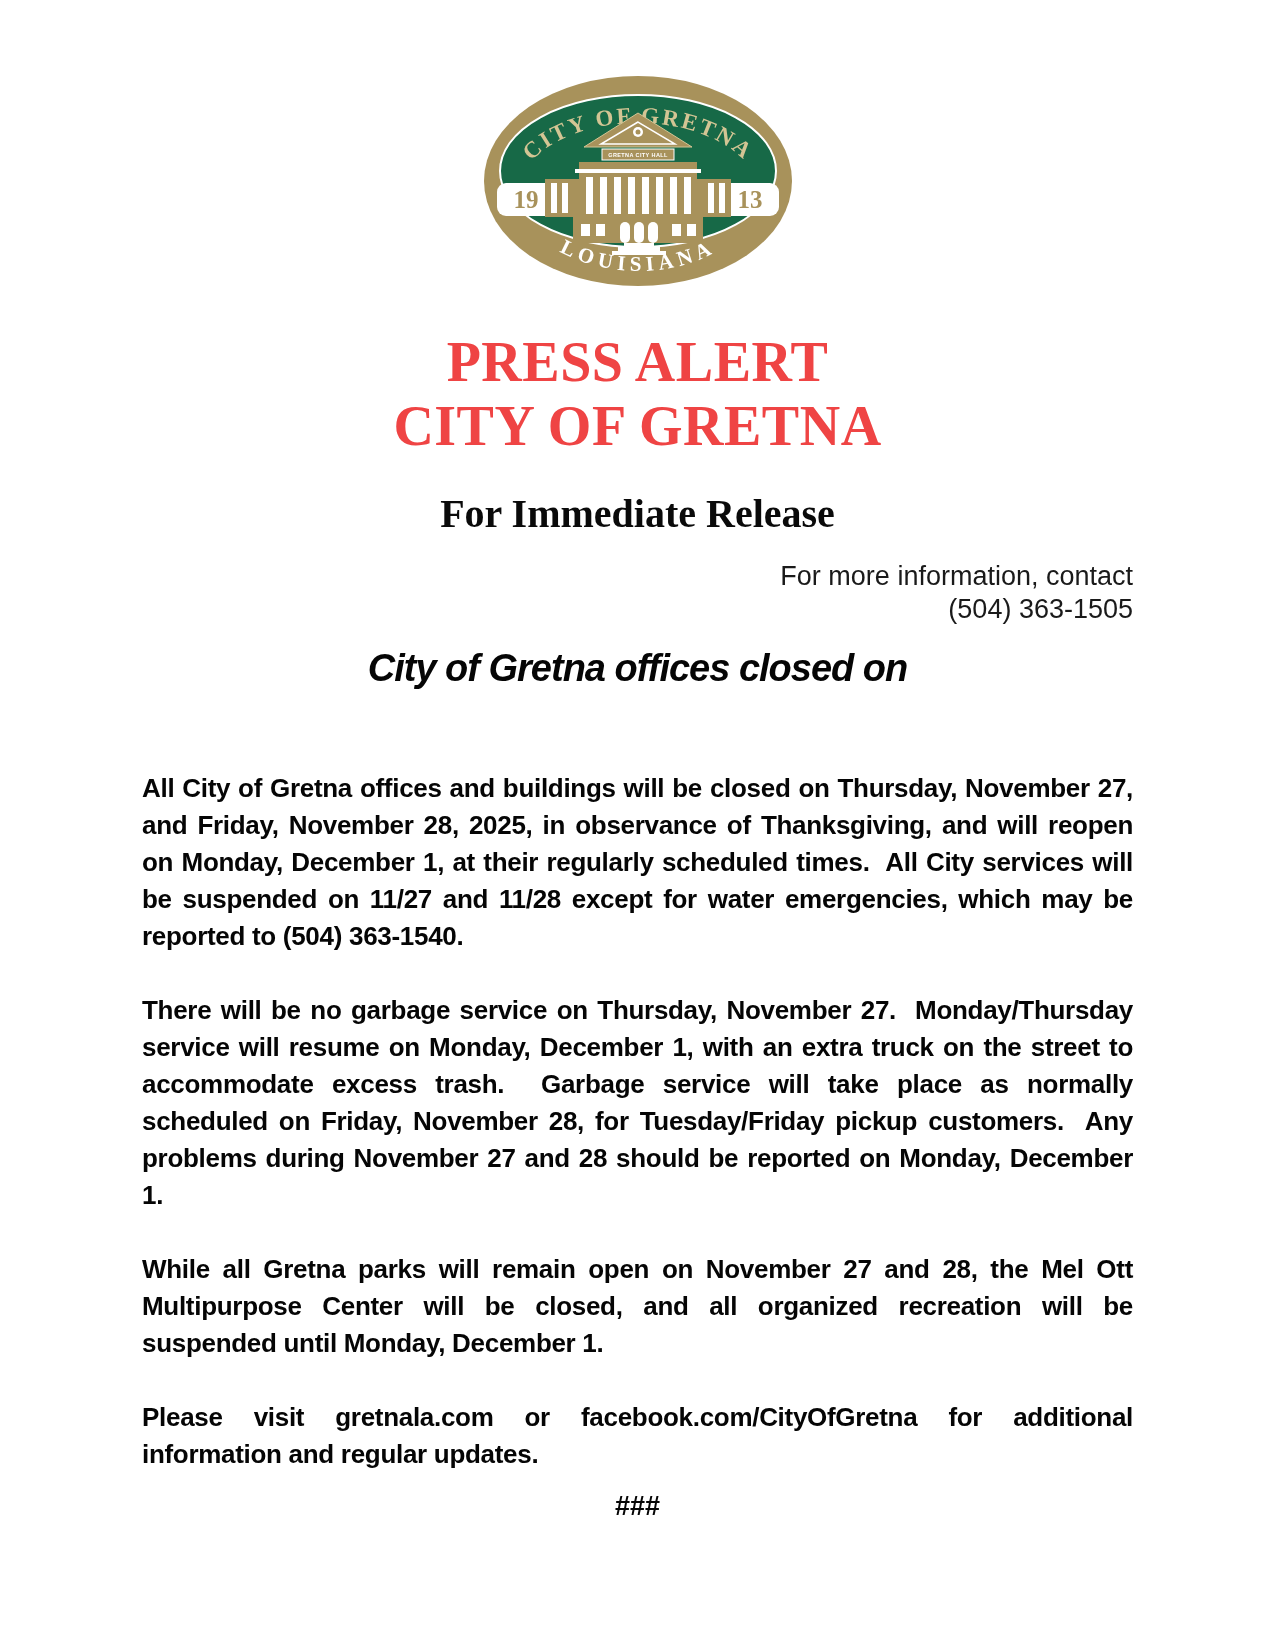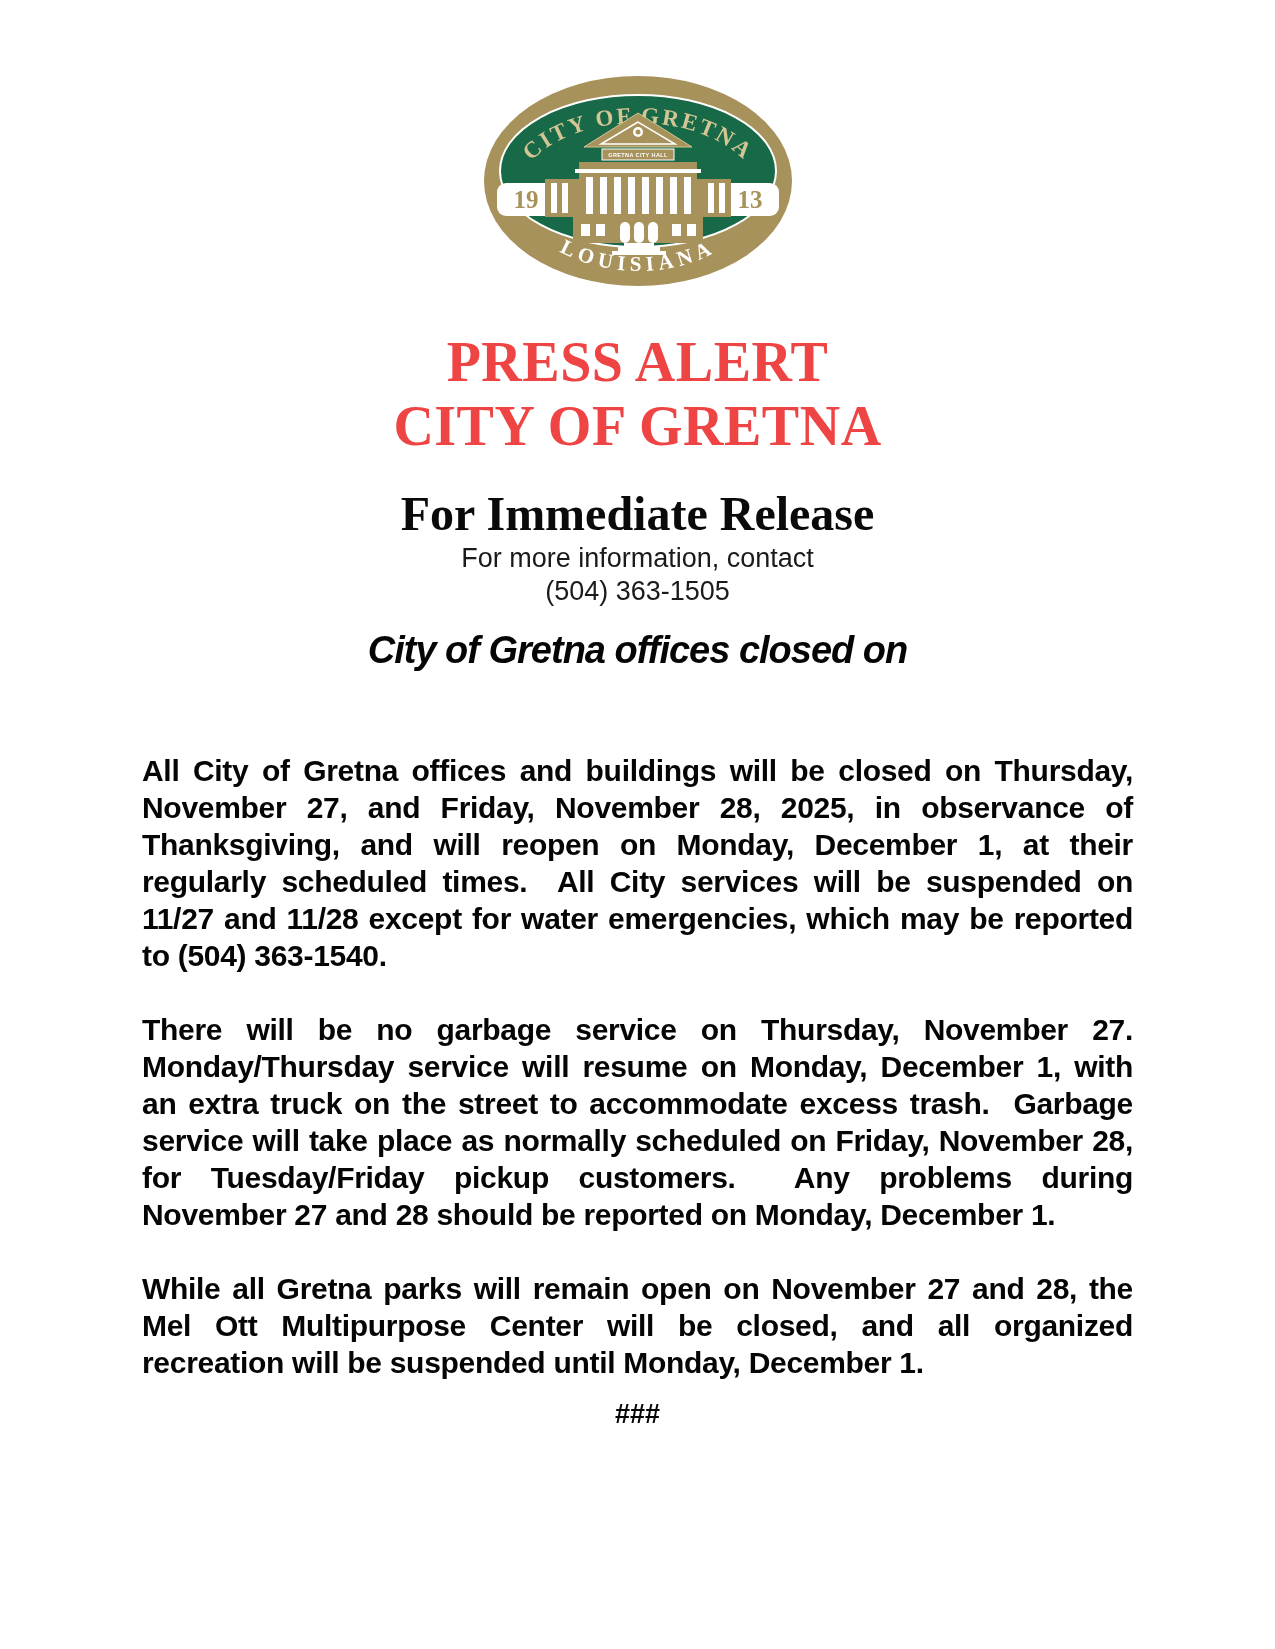--- a/index.html
+++ b/index.html
@@ -54,27 +54,28 @@
     font-size: 56px;
     line-height: 64px;
     color: #ef4444;
     letter-spacing: 0.5px;
   }
   .release {
     margin-top: 28px;
     text-align: center;
     font-family: "Liberation Serif", serif;
     font-weight: bold;
-    font-size: 48px;
+    font-size: 40px;
     line-height: 56px;
     color: #0a0a0a;
   }
   .contact {
+    margin-top: 18px;
     padding: 0 142px;
-    text-align: center;
+    text-align: right;
     font-size: 27px;
     line-height: 33px;
     font-weight: normal;
     color: #1a1a1a;
   }
   .headline {
     margin-top: 21px;
     padding: 0 100px;
     text-align: center;
     font-weight: bold;
@@ -85,21 +86,21 @@
     color: #050505;
   }
 
   
   .body-text {
     margin-top: 80px;
     padding: 0 142px;
   }
   .body-text p {
     font-weight: bold;
-    font-size: 30px;
+    font-size: 26px;
     line-height: 37px;
     letter-spacing: -0.3px;
     text-align: justify;
     white-space: pre-wrap;
     margin: 0 0 37px 0;
     color: #050505;
   }
   .body-text p:last-child { margin-bottom: 0; }
   .end-mark {
     margin-top: 15px;
@@ -202,17 +203,18 @@
   </div>
 
   <div class="headline">
     <div>City of Gretna offices closed on</div>
   </div>
 
   <div class="body-text">
     <p>All City of Gretna offices and buildings will be closed on Thursday, November 27, and Friday, November 28, 2025, in observance of Thanksgiving, and will reopen on Monday, December 1, at their regularly scheduled times.  All City services will be suspended on 11/27 and 11/28 except for water emergencies, which may be reported to (504) 363-1540.</p>
     <p>There will be no garbage service on Thursday, November 27.  Monday/Thursday service will resume on Monday, December 1, with an extra truck on the street to accommodate excess trash.  Garbage service will take place as normally scheduled on Friday, November 28, for Tuesday/Friday pickup customers.  Any problems during November 27 and 28 should be reported on Monday, December 1.</p>
     <p>While all Gretna parks will remain open on November 27 and 28, the Mel Ott Multipurpose Center will be closed, and all organized recreation will be suspended until Monday, December 1.</p>
+    <p>Please visit gretnala.com or facebook.com/CityOfGretna for additional information and regular updates.</p>
   </div>
 
   <div class="end-mark">###</div>
 
 </div>
 
 </body></html>

